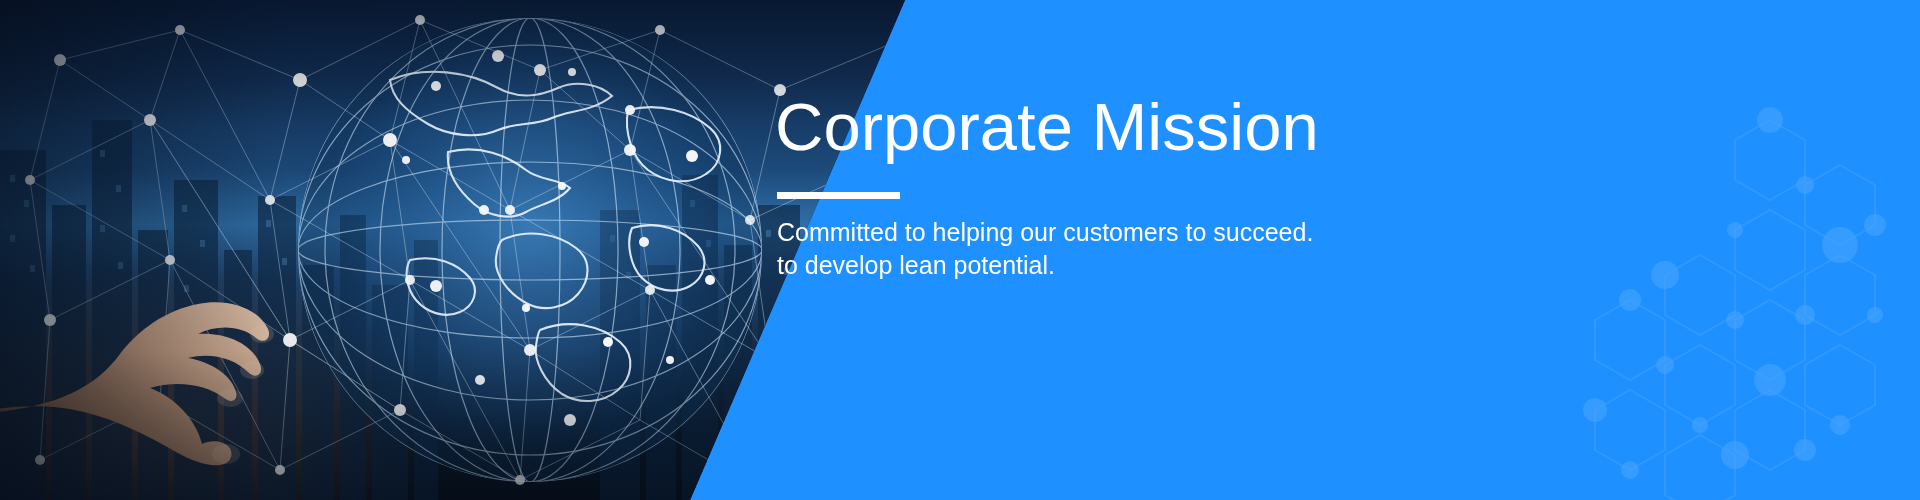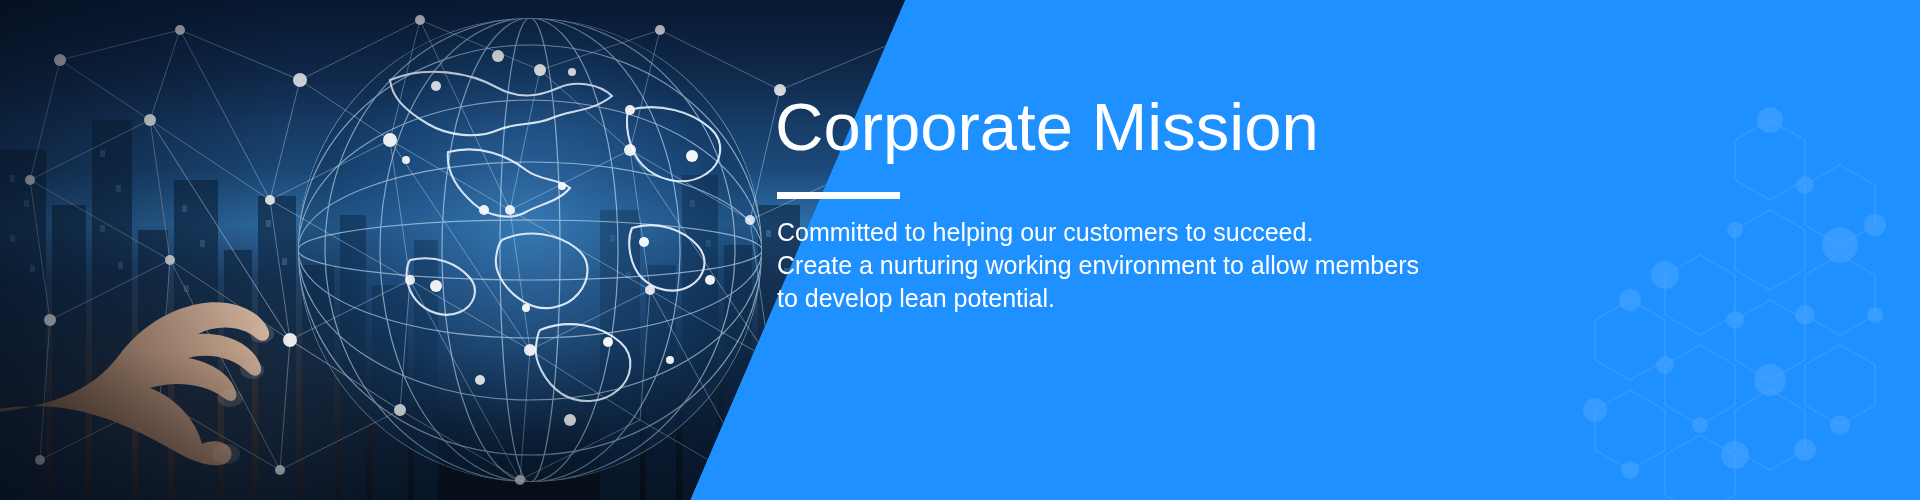--- a/index.html
+++ b/index.html
@@ -393,18 +393,17 @@
     <div class="photo-vignette"></div>
   </div>
 
   <div class="content">
     <h1 class="headline">Corporate Mission</h1>
 
     <div class="divider"></div>
 
     <div class="mission-text">
       <span class="mission-line">Committed to helping our customers to succeed.</span>
-      <span class="mission-line">Create a nurturing working environment to allow members</span>
       <span class="mission-line">to develop lean  potential.</span>
     </div>
   </div>
 
 </div>
 
 </body></html>

